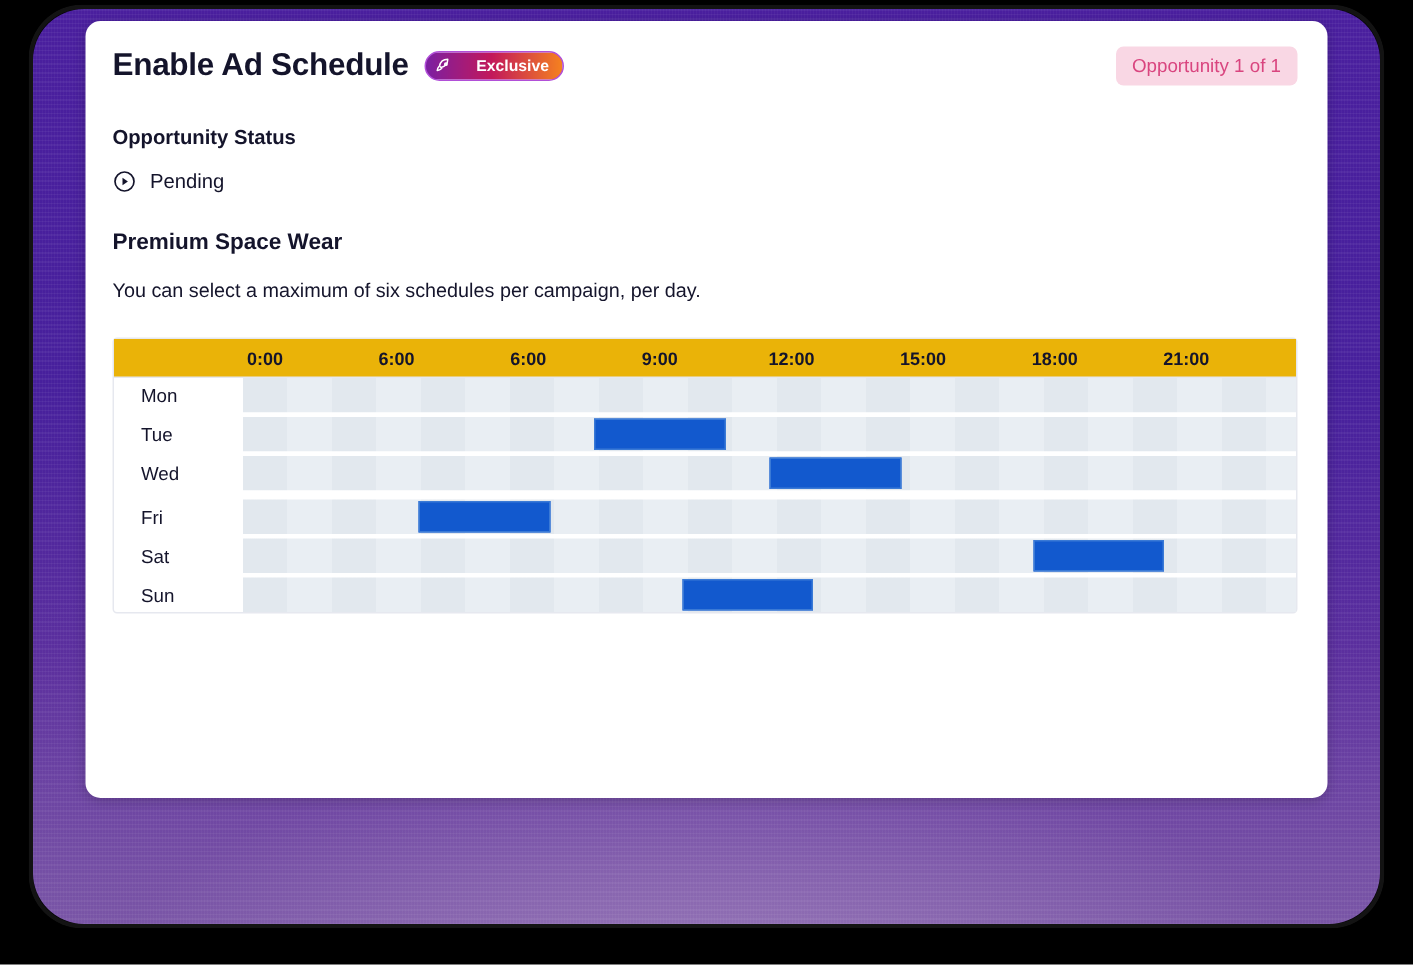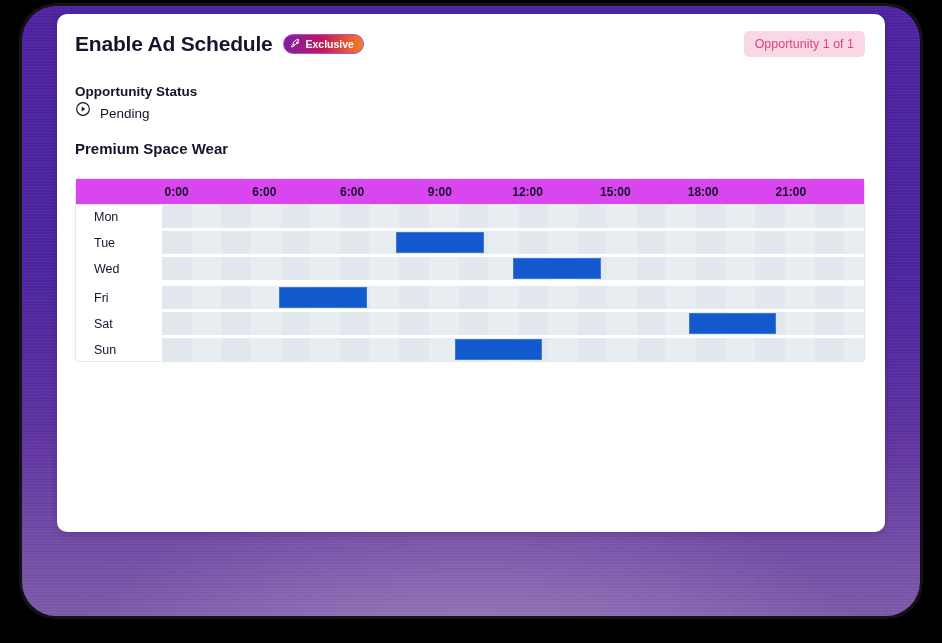--- a/index.html
+++ b/index.html
@@ -43,51 +43,51 @@
   .inner{padding:17px 20px 0 18px;}
 
   
   .hdr{display:flex;align-items:center;justify-content:space-between;}
   .hdr-left{display:flex;align-items:center;gap:10px;}
   .title{
     font-size:21px;font-weight:bold;color:#14142b;letter-spacing:-.2px;
     font-family:"Liberation Sans", sans-serif;
   }
   .badge-exclusive{
-    display:inline-flex;align-items:center;gap:4px;
+    display:inline-flex;align-items:center;gap:16px;
     padding:3px 9px 3px 6px;border-radius:12px;
     background:linear-gradient(90deg,#7b1fa2 0%,#c2185b 48%,#f5821f 100%);
     border:1.5px solid #b14fd8;
     color:#fff;font-size:10.5px;font-weight:bold;
   }
   .badge-exclusive svg{display:block;}
   .badge-opportunity{
     background:#f9d7e4;color:#d9457f;
     font-size:12.5px;border-radius:5px;padding:6px 11px;
     white-space:nowrap;
   }
 
   .sec-label{
     font-size:13.5px;font-weight:bold;color:#14142b;margin-top:27px;
   }
-  .status-row{display:flex;align-items:flex-end;gap:9px;margin-top:2px;}
+  .status-row{display:flex;align-items:flex-start;gap:9px;margin-top:14px;}
   .status-text{font-size:13.5px;color:#14142b;}
   .subtitle{font-size:15px;font-weight:bold;color:#14142b;margin-top:19px;}
 
   p.body{
     font-size:13.2px;color:#14142b;line-height:1.55;margin:14px 0 0 0;
     max-width:800px;
   }
   p.body b{font-weight:bold;}
 
   
   .grid-wrap{margin-top:21px;border:1px solid #e6e8ef;border-radius:3px;}
   .grid-head{
     display:flex;height:25px;align-items:flex-start;
-    border-bottom:1px solid #e6e8ef;background:#d946ef;
+    border-bottom:1px solid #e6e8ef;background:#eab308;
   }
   .daycol{width:86px;flex:0 0 86px;}
   .hours{position:relative;flex:1;height:100%;}
   .hour-label{
     position:absolute;top:50%;transform:translate(-50%,-50%);
     font-size:12px;font-weight:bold;color:#14142b;
   }
   .grid-body{position:relative;}
   .row{display:flex;height:23px;align-items:stretch;}
   .row .daylabel{
@@ -145,20 +145,21 @@
             <path d="M10 8.2l5.4 3.8L10 15.8z" fill="#14142b" stroke="none"></path>
           </svg>
         </span>
         <span class="status-text">Pending</span>
       </div>
 
       <div class="subtitle">Premium Space Wear</div>
 
 
 
+      <p class="body">You can select a maximum of six schedules per campaign, per day.</p>
 
       <div class="grid-wrap">
         <div class="grid-head">
           <div class="daycol"></div>
           <div class="hours" id="hour-labels">
               <div class="hour-label" style="left: 2.08333%;">0:00</div>
               <div class="hour-label" style="left: 14.5833%;">6:00</div>
               <div class="hour-label" style="left: 27.0833%;">6:00</div>
               <div class="hour-label" style="left: 39.5833%;">9:00</div>
               <div class="hour-label" style="left: 52.0833%;">12:00</div>

